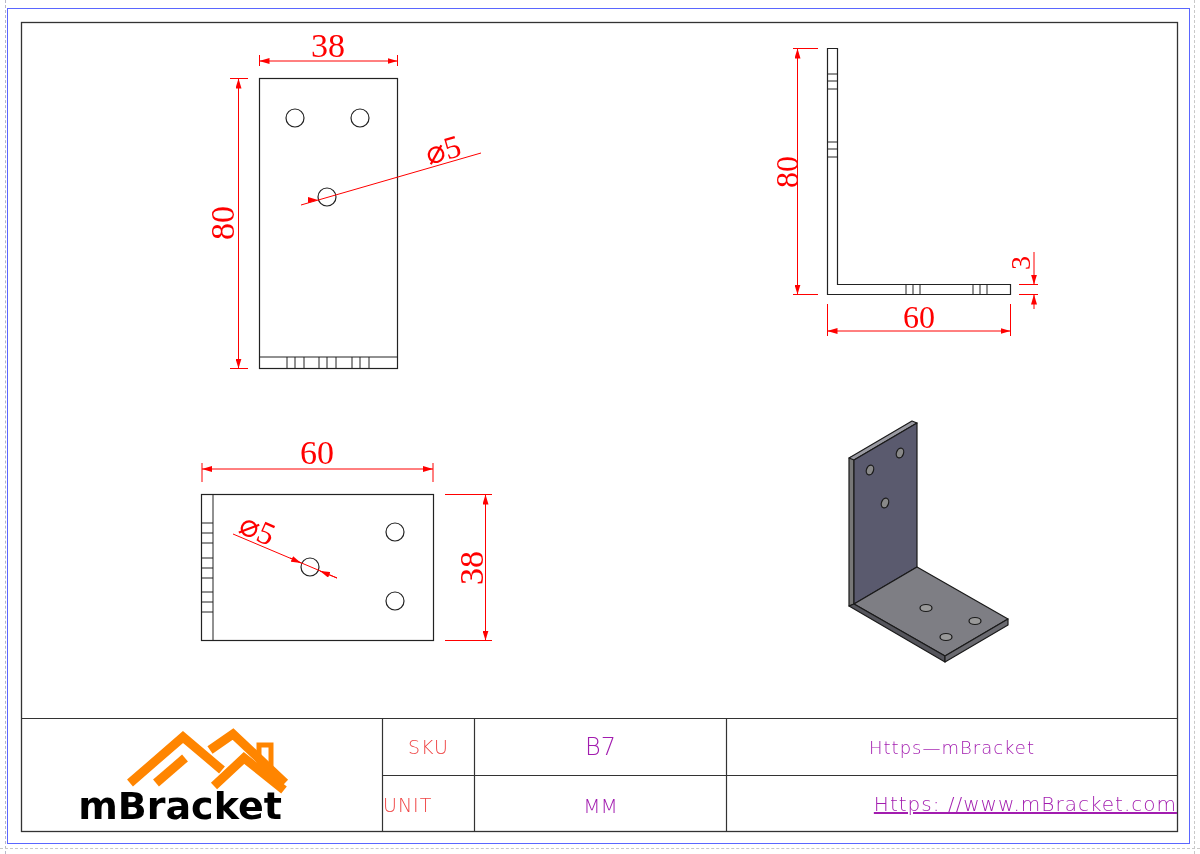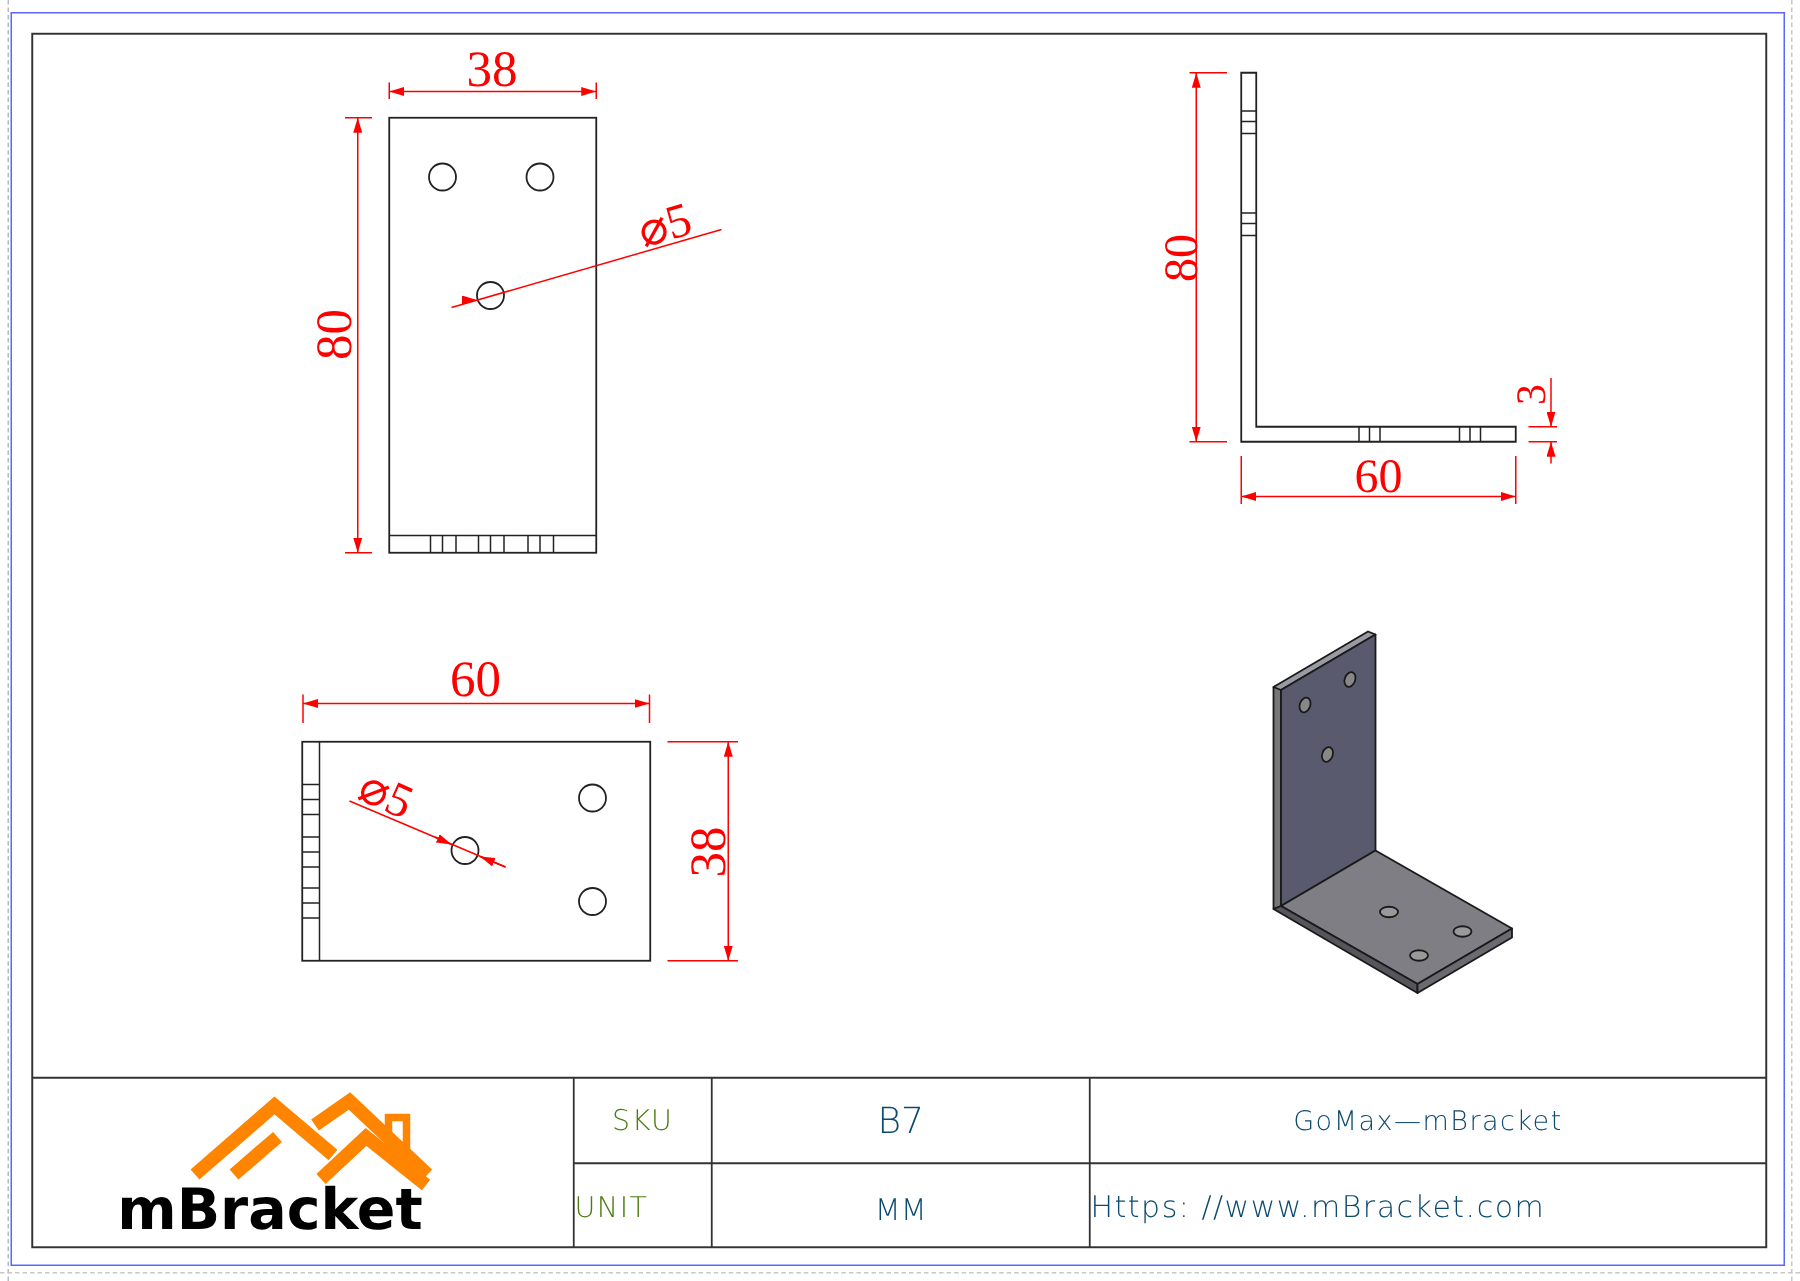--- a/index.html
+++ b/index.html
@@ -4,22 +4,22 @@
 <style>
   html,body{margin:0;padding:0;background:#fff;}
   body{width:1200px;height:854px;position:relative;overflow:hidden;font-family:"Liberation Sans",sans-serif;}
   .outer{position:absolute;left:7px;top:8px;width:1183px;height:836px;border:1.5px solid #5a66ff;box-sizing:border-box;}
   .dotl{position:absolute;left:5px;top:0;width:0;height:854px;border-left:1px dashed #b8b8c8;}
   .dotr{position:absolute;left:1194px;top:0;width:0;height:854px;border-left:1px dashed #c8c8c8;}
   .dotb{position:absolute;left:0;top:848px;width:1200px;height:0;border-top:1px dashed #c8c8c8;}
   svg.draw{position:absolute;left:0;top:0;}
   .dim{font-family:"Liberation Serif",serif;fill:#ff0000;}
   .tb{position:absolute;font-family:"DejaVu Sans",sans-serif;font-weight:200;}
-  .lbl{color:#4d7c0f;font-size:19px;letter-spacing:1px;}
-  .val{color:#0c4a6e;}
+  .lbl{color:#ef4444;font-size:19px;letter-spacing:1px;}
+  .val{color:#a21caf;}
 </style>
 </head>
 <body>
 
 <div class="dotl"></div>
 <div class="dotr"></div>
 <div class="dotb"></div>
 <div class="outer"></div>
 
 <svg class="draw" width="1200" height="854" viewBox="0 0 1200 854">
@@ -171,14 +171,14 @@
     </g>
     <rect x="259" y="745" width="12" height="20" fill="none" stroke="#ff8500" stroke-width="5"></rect>
     <text x="180" y="819" font-family="'DejaVu Sans',sans-serif" font-weight="bold" font-size="38" fill="#000" text-anchor="middle">mBracket</text>
   </g>
 </svg>
 
 <div class="tb lbl" style="left:383px;top:736px;width:91px;text-align:center;">SKU</div>
 <div class="tb lbl" style="left:383px;top:794px;width:91px;text-align:left;">UNIT</div>
 <div class="tb val" style="left:475px;top:733px;width:251px;text-align:center;font-size:24px;">B7</div>
 <div class="tb val" style="left:475px;top:794px;width:251px;text-align:center;font-size:20px;">MM</div>
-<div class="tb val" style="left:727px;top:737px;width:450px;text-align:center;font-size:18px;letter-spacing:1px;">GoMax—mBracket</div>
-<div class="tb val" style="left:727px;top:792px;width:450px;text-align:left;font-size:20px;letter-spacing:1px;">Https: //www.mBracket.com</div>
+<div class="tb val" style="left:727px;top:737px;width:450px;text-align:center;font-size:18px;letter-spacing:1px;">Https—mBracket</div>
+<div class="tb val" style="left:727px;top:792px;width:450px;text-align:right;font-size:20px;letter-spacing:1px;text-decoration:underline;">Https: //www.mBracket.com</div>
 
 </body></html>

